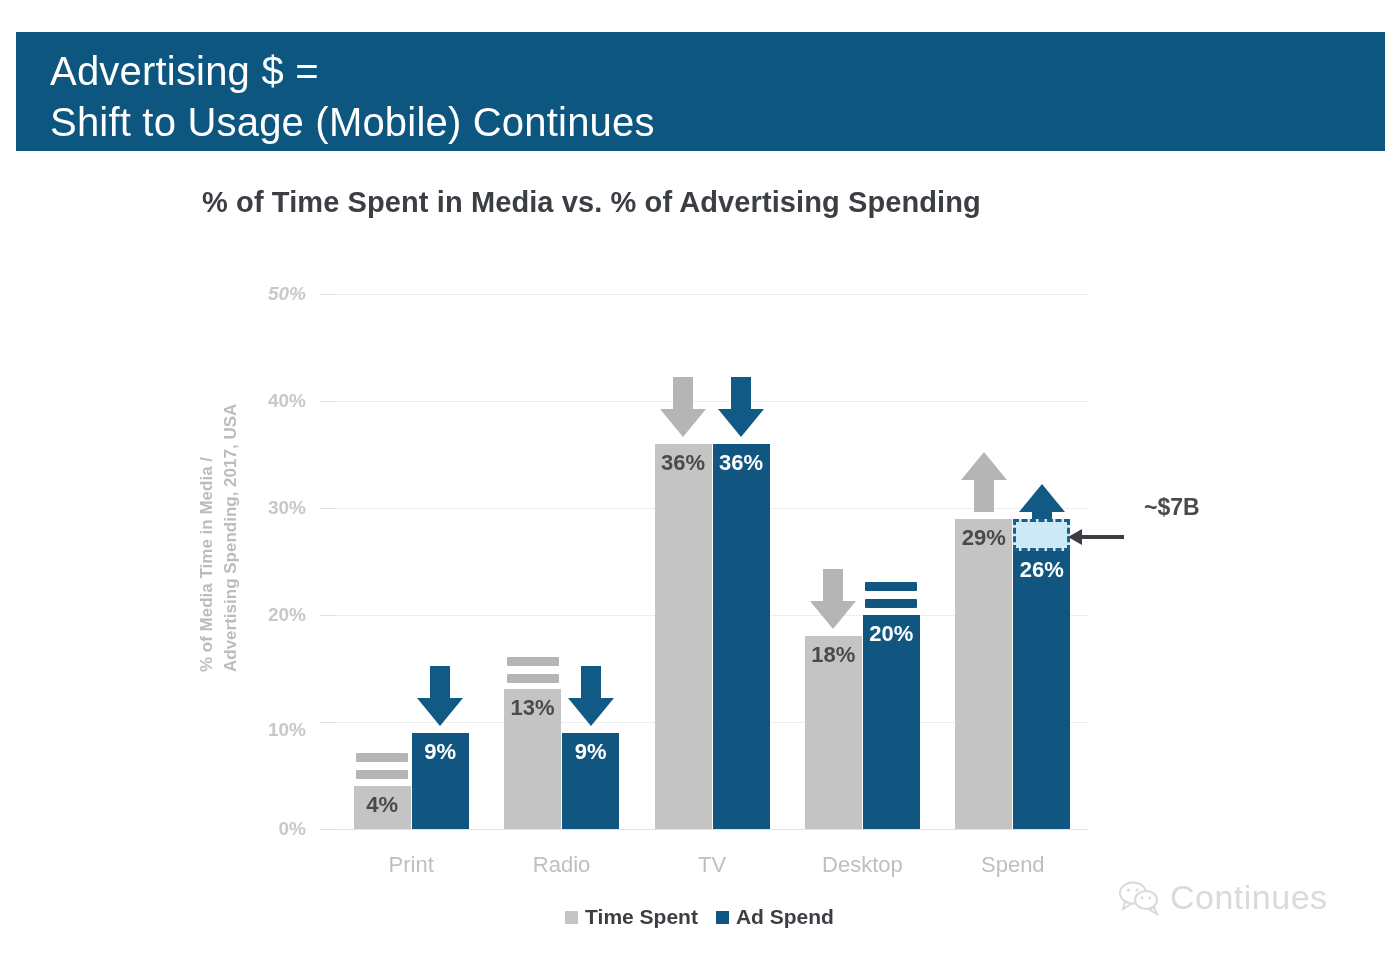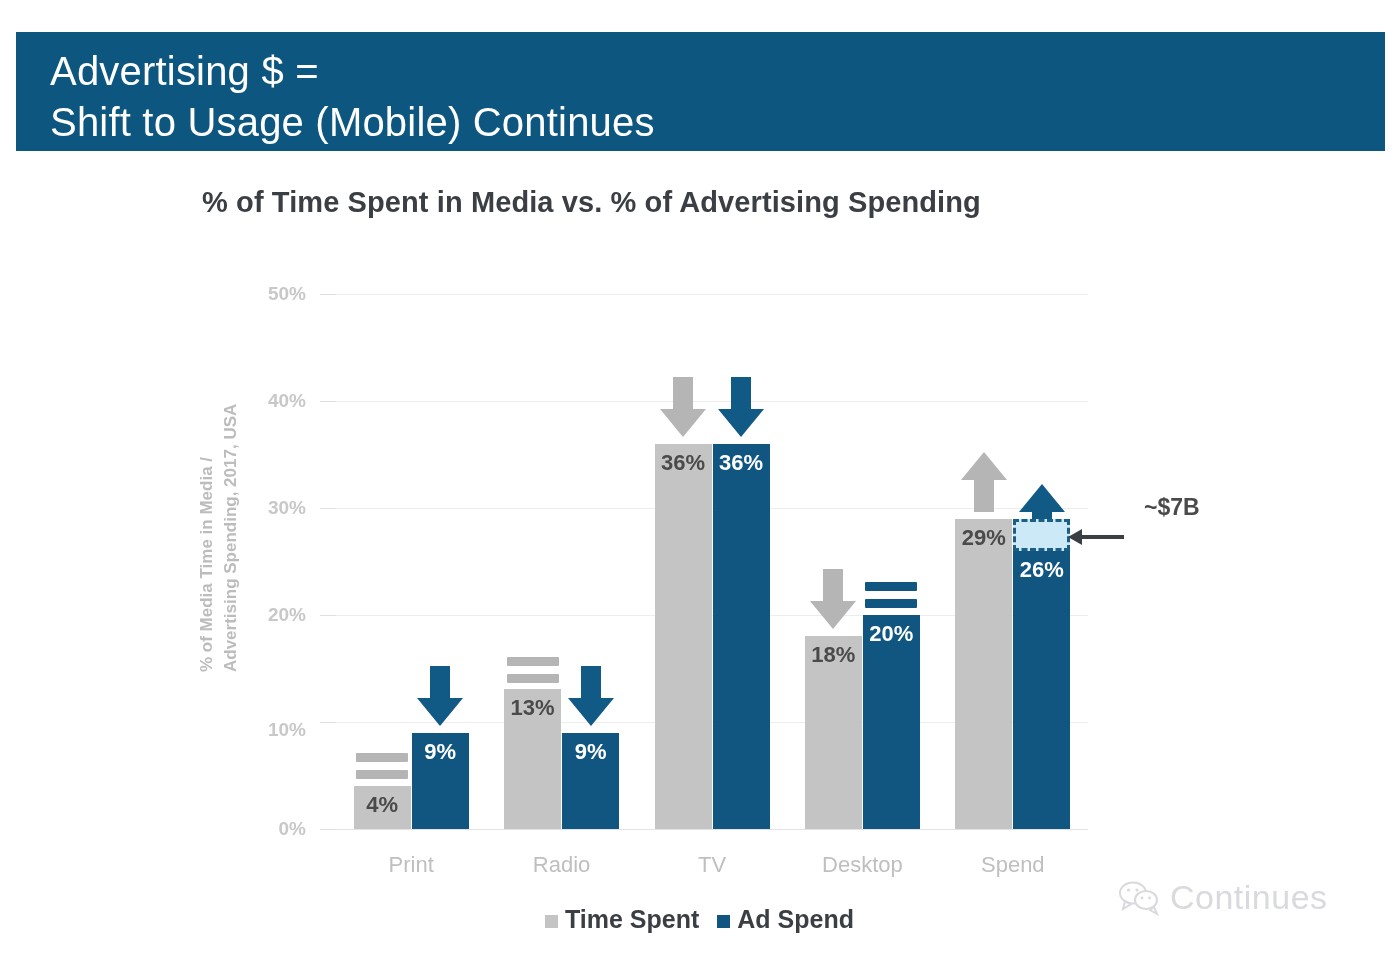--- a/index.html
+++ b/index.html
@@ -179,21 +179,21 @@
     height: 18px;
   }
 
   
   #legend {
     position: absolute;
     left: 0;
     top: 905px;
     width: 1399px;
     text-align: center;
-    font-size: 25px;
+    font-size: 21px;
     font-weight: bold;
     color: #3b3f44;
   }
   #legend .lg-item {
     display: inline-block;
     margin: 0 9px;
     white-space: nowrap;
   }
   #legend .swatch {
     display: inline-block;
@@ -246,21 +246,21 @@
       <div class="tick-dash" style="top: 615px;"></div>
       <div class="ytick-label" style="top: 615px; left: 246px;">20%</div>
       <div class="gridline" style="top: 508px;"></div>
       <div class="tick-dash" style="top: 508px;"></div>
       <div class="ytick-label" style="top: 508px; left: 246px;">30%</div>
       <div class="gridline" style="top: 401px;"></div>
       <div class="tick-dash" style="top: 401px;"></div>
       <div class="ytick-label" style="top: 401px; left: 246px;">40%</div>
       <div class="gridline" style="top: 294px;"></div>
       <div class="tick-dash" style="top: 294px;"></div>
-      <div class="ytick-label" style="top: 294px; left: 246px;">50%</div>
+      <div class="ytick-label" style="top: 294px; left: 246px; font-style: italic;">50%</div>
     </div>
   <div id="bars-layer">
       <div class="bar gray" style="left: 353.7px; width: 57px; height: 42.8px; bottom: 131px;">
         <span class="bar-label">4%</span>
       </div>
       <div class="eq-mark gray" style="position: absolute; left: 356.2px; top: 753.2px;">
         <i></i>
         <i></i>
       </div>
       <div class="bar blue" style="left: 411.7px; width: 57px; height: 96.3px; bottom: 131px;">

